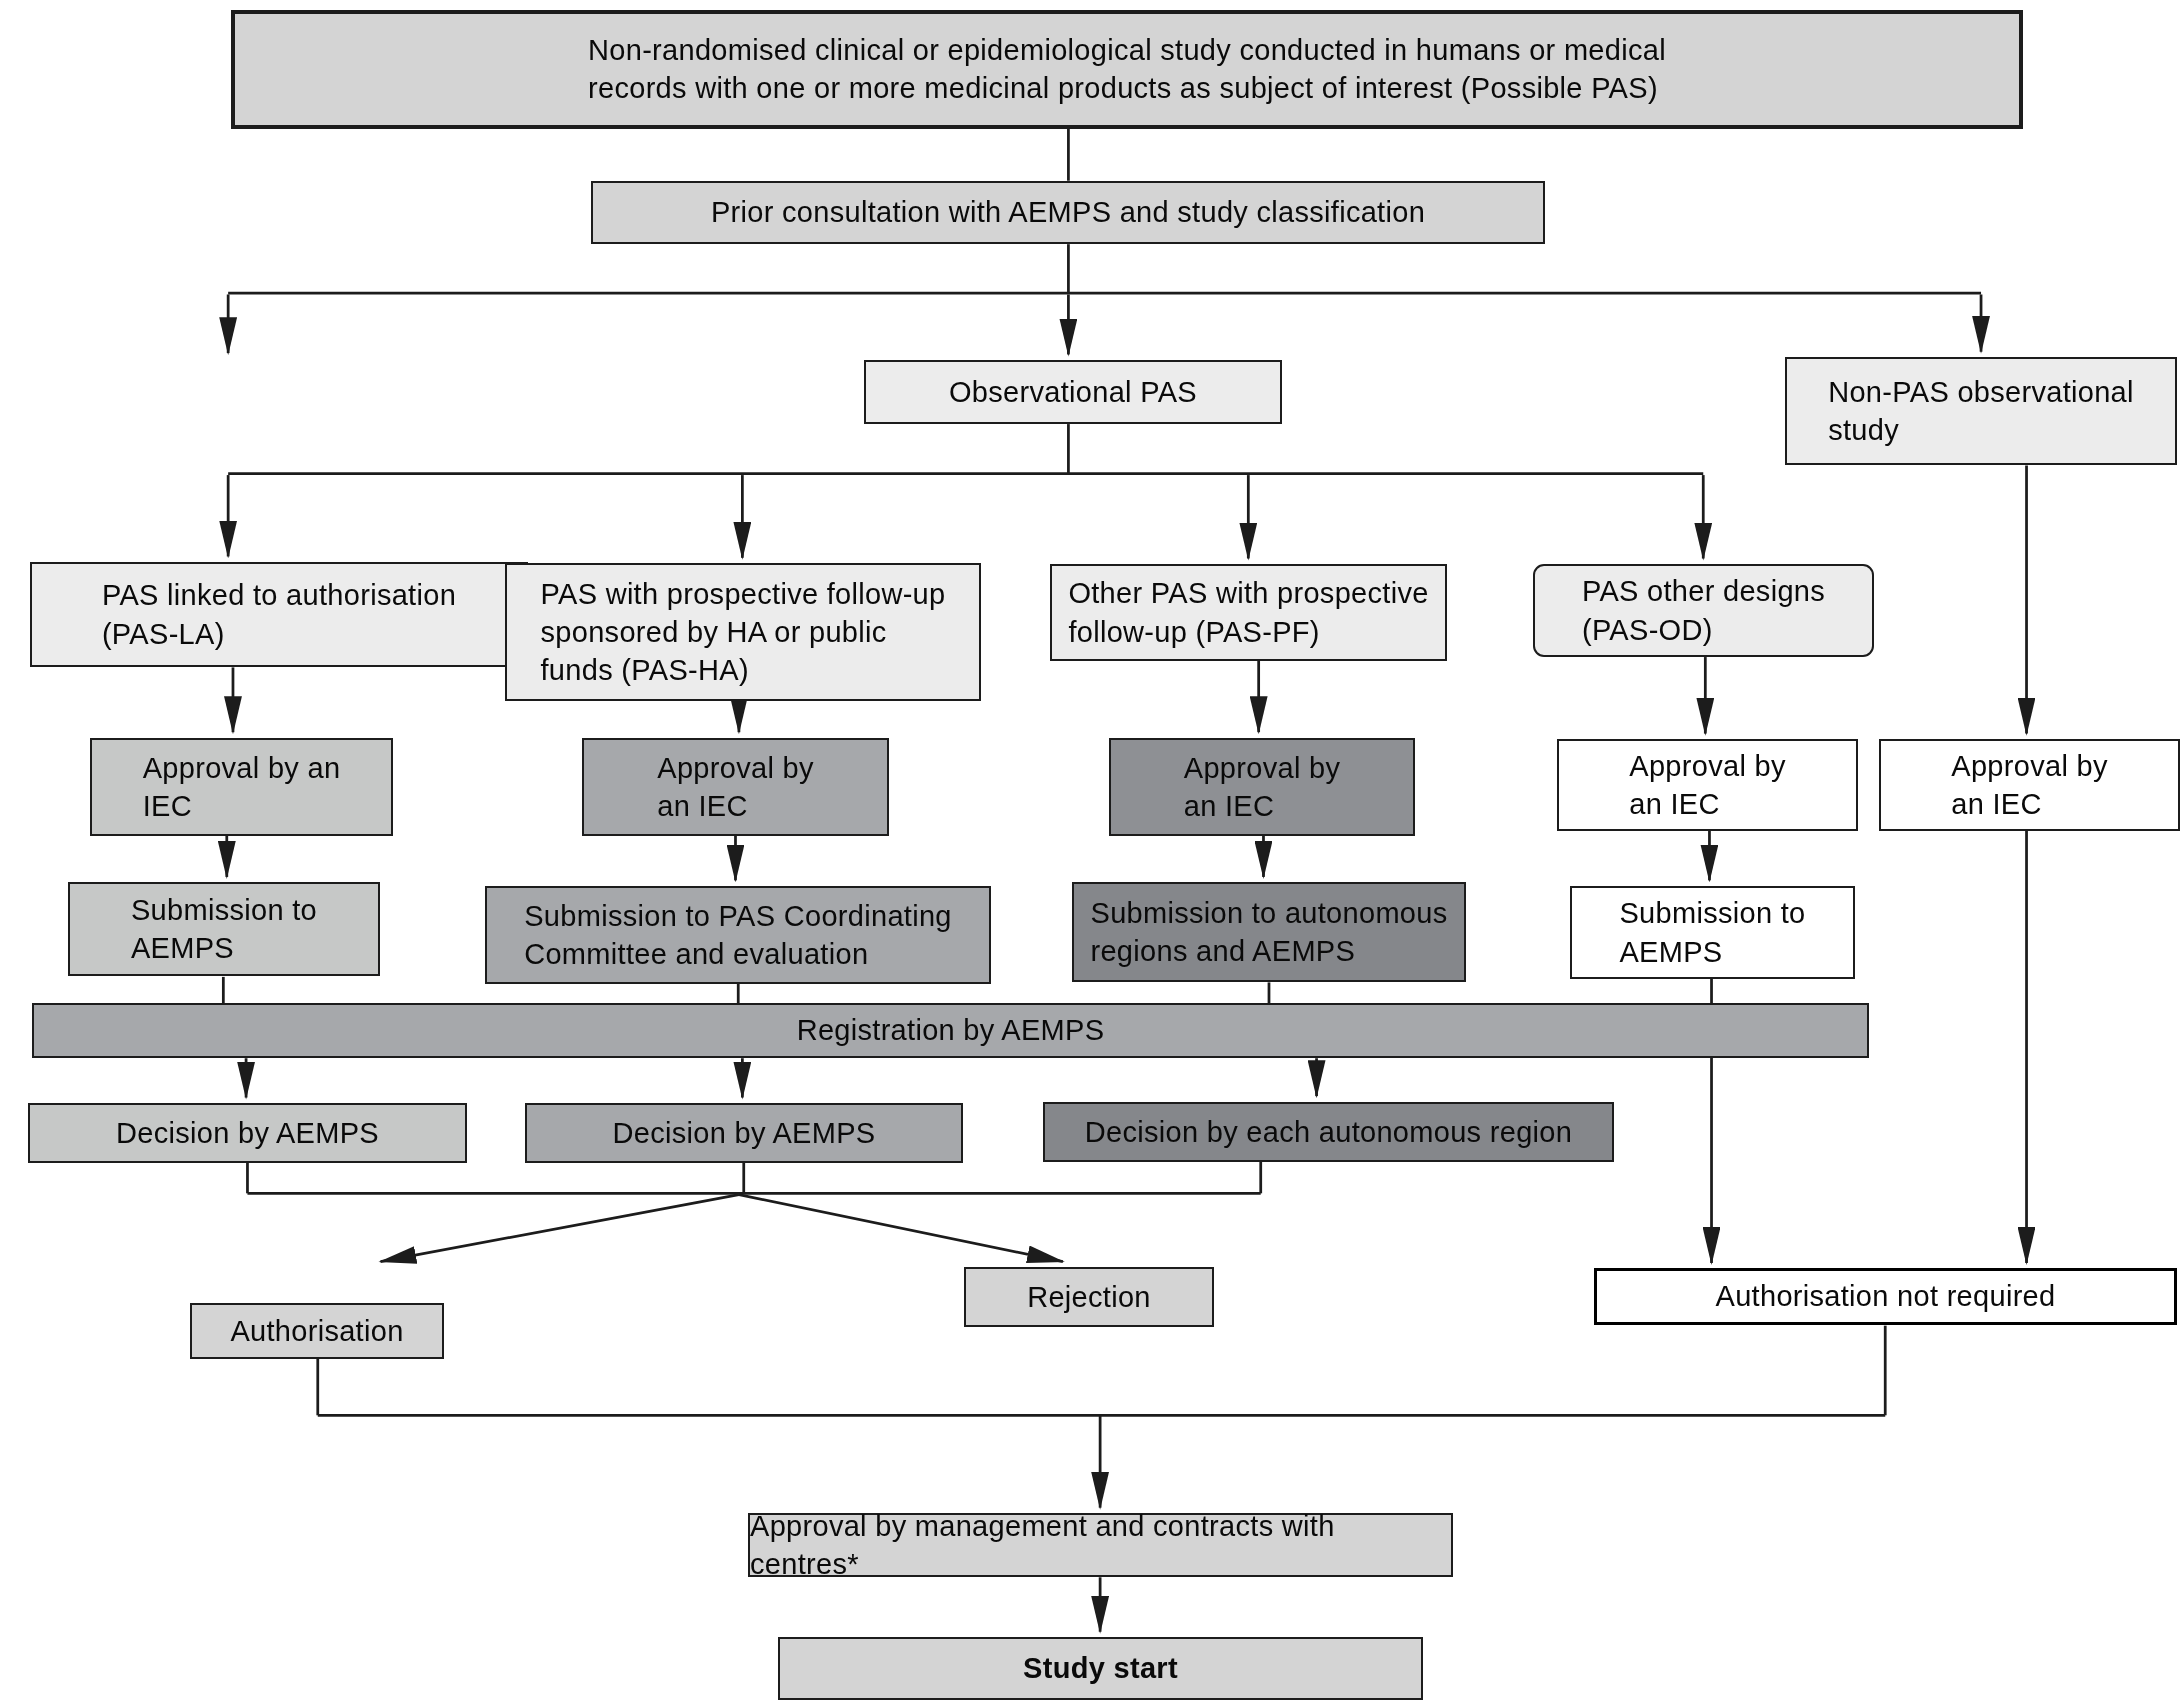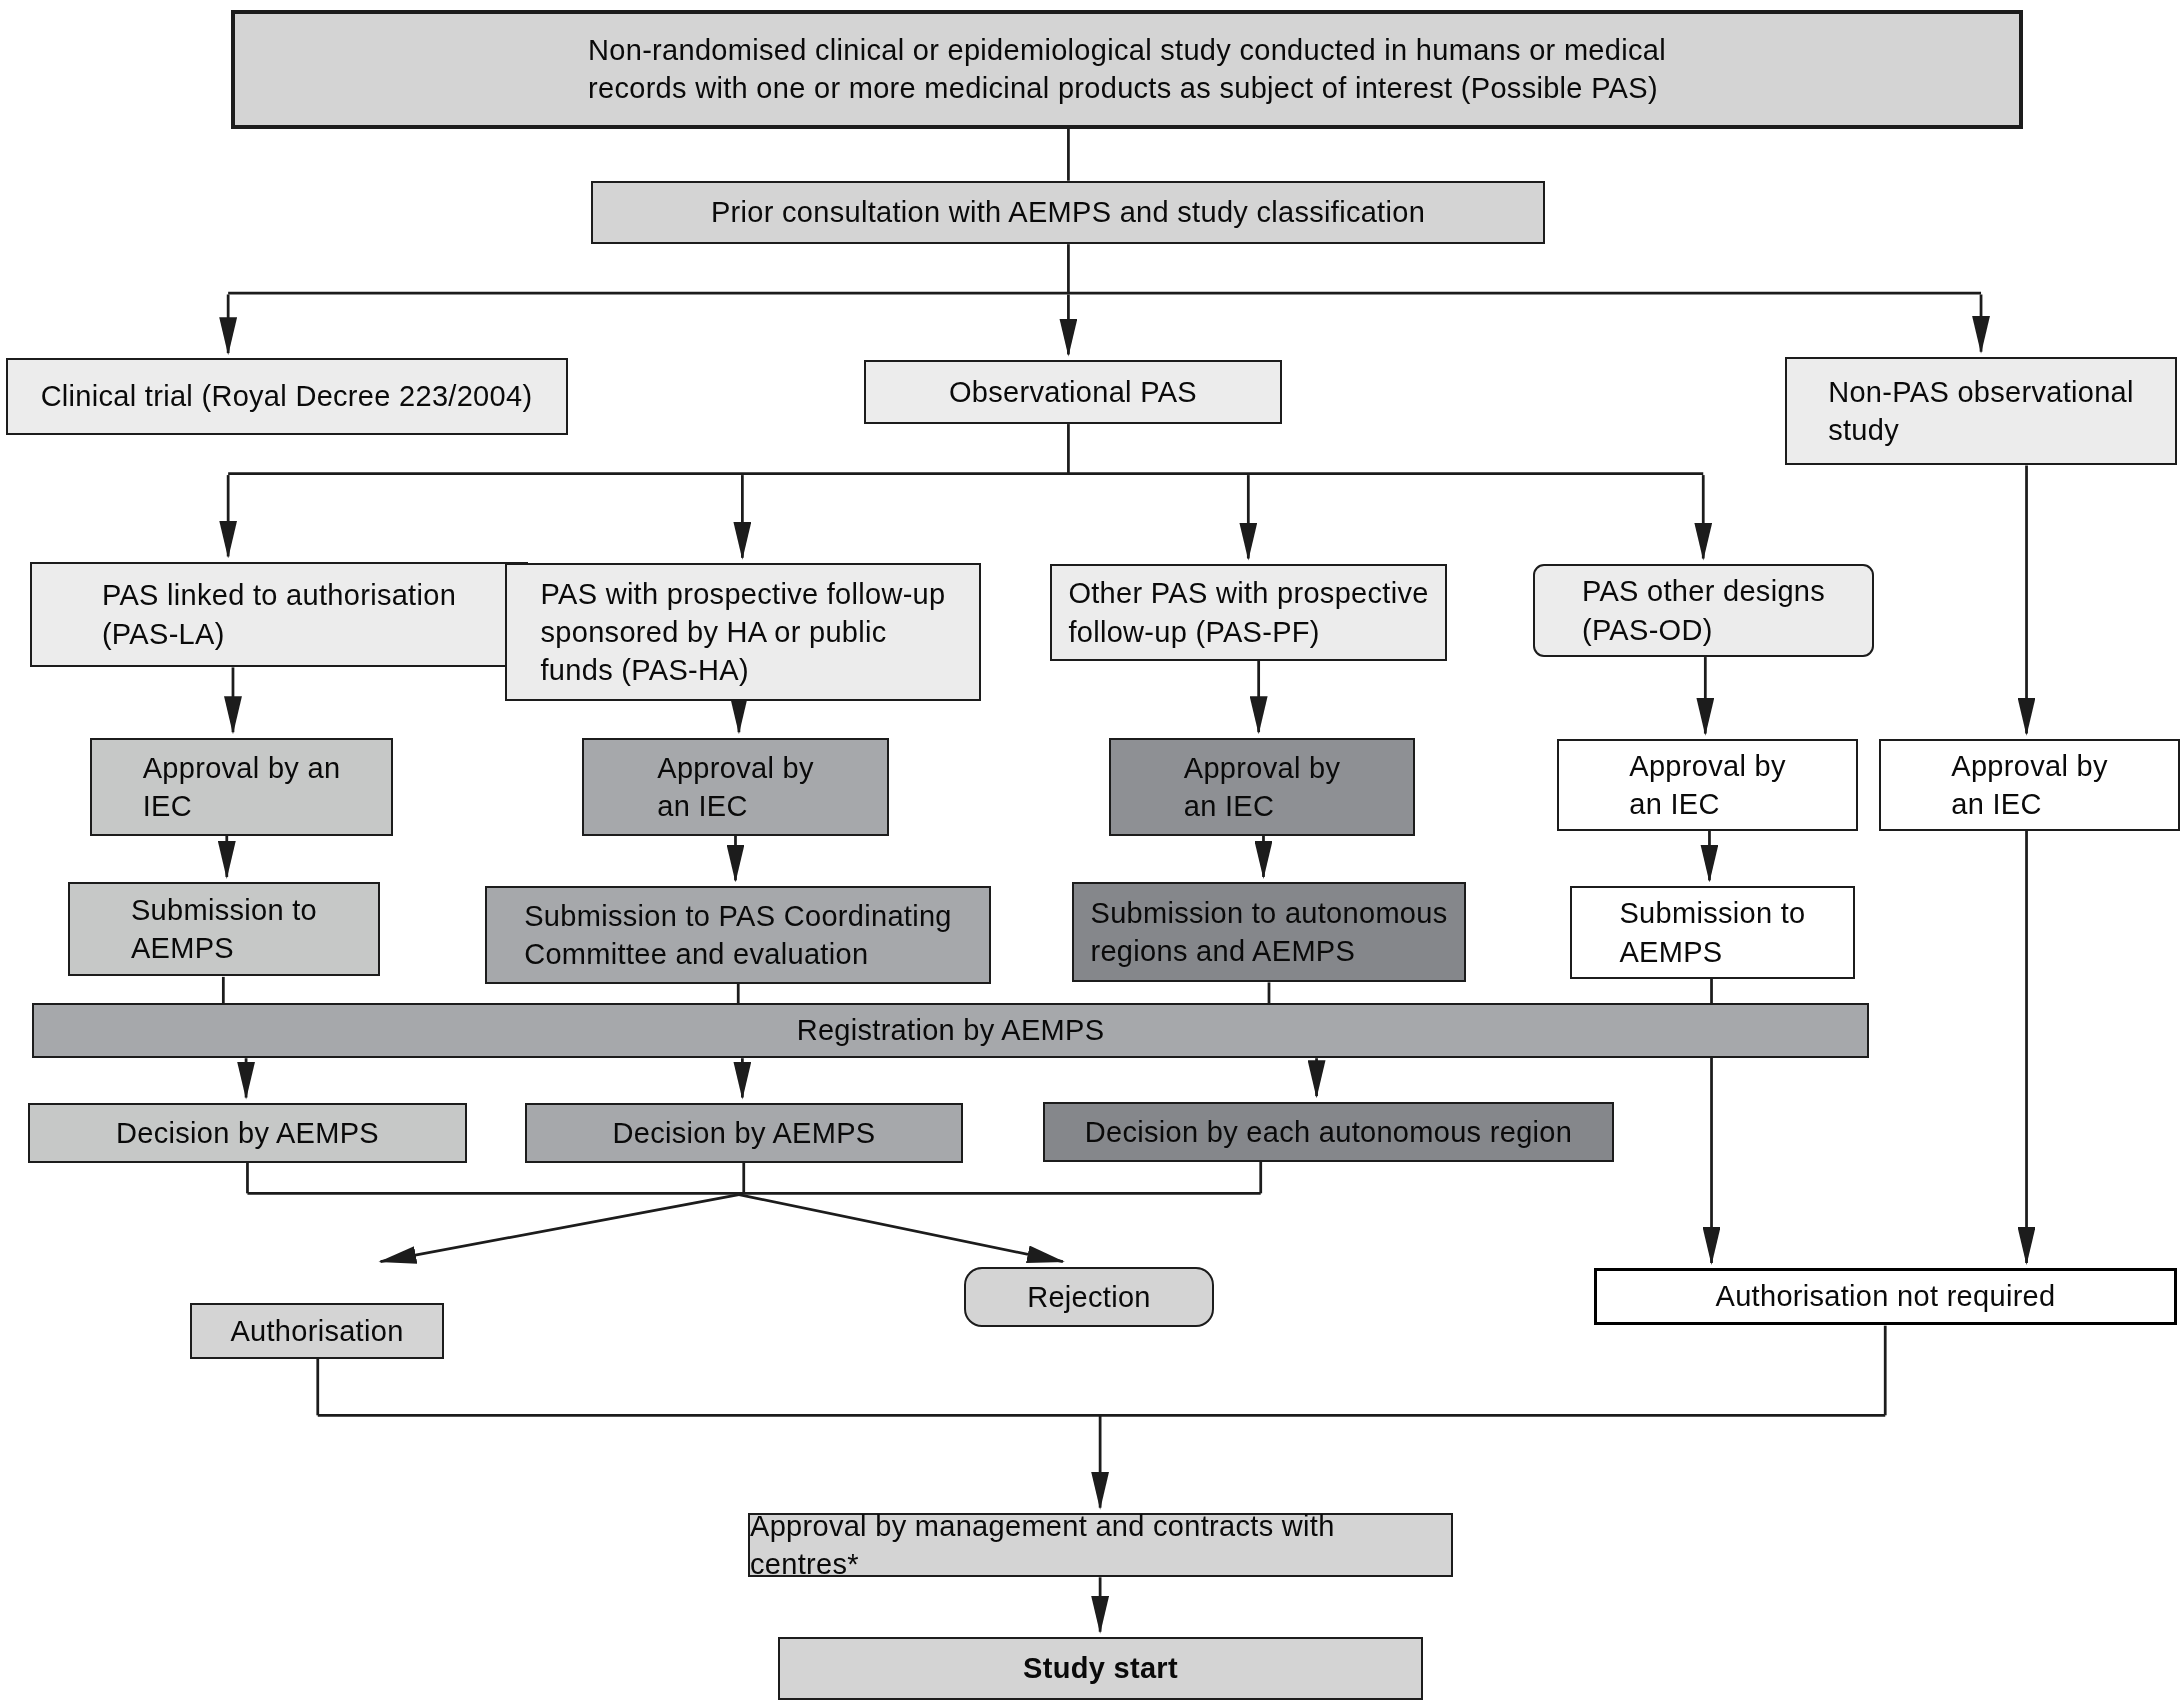--- a/index.html
+++ b/index.html
@@ -102,23 +102,20 @@
 
   <div class="node f-light thick" style="left:231px;top:9.7px;width:1792px;height:119px;">
     <span>Non-randomised clinical or epidemiological study conducted in humans or medical
 records with one or more medicinal products as subject of interest (Possible PAS)</span>
   </div>
 
   <div class="node f-light" style="left:591px;top:181px;width:954px;height:63px;">
     <span>Prior consultation with AEMPS and study classification</span>
   </div>
 
-  <div class="node f-pale" style="left:5.5px;top:358px;width:562px;height:77px;">
-    <span>Clinical trial (Royal Decree 223/2004)</span>
-  </div>
   <div class="node f-pale" style="left:864px;top:360px;width:418px;height:64px;">
     <span>Observational PAS</span>
   </div>
   <div class="node f-pale" style="left:1785px;top:357px;width:392px;height:108px;">
     <span>Non-PAS observational
 study</span>
   </div>
 
   <div class="node f-pale" style="left:30px;top:562px;width:498px;height:105px;">
     <span>PAS linked to authorisation
@@ -186,21 +183,21 @@
   <div class="node f-g2" style="left:525px;top:1103px;width:438px;height:60px;">
     <span>Decision by AEMPS</span>
   </div>
   <div class="node f-g4" style="left:1043px;top:1102px;width:571px;height:60px;">
     <span>Decision by each autonomous region</span>
   </div>
 
   <div class="node f-light" style="left:190px;top:1267px;width:254px;height:56px;margin-top:36px;">
     <span>Authorisation</span>
   </div>
-  <div class="node f-light" style="left:964px;top:1267px;width:250px;height:60px;border-radius:18px;">
+  <div class="node f-light" style="left:964px;top:1267px;width:250px;height:60px;">
     <span>Rejection</span>
   </div>
   <div class="node f-white b5" style="left:1594px;top:1268px;width:583px;height:57px;">
     <span>Authorisation not required</span>
   </div>
 
   <div class="node f-light" style="left:748px;top:1513px;width:705px;height:64px;">
     <span>Approval by management and contracts with centres*</span>
   </div>
   <div class="node f-light bold" style="left:778px;top:1637px;width:645px;height:63px;">

